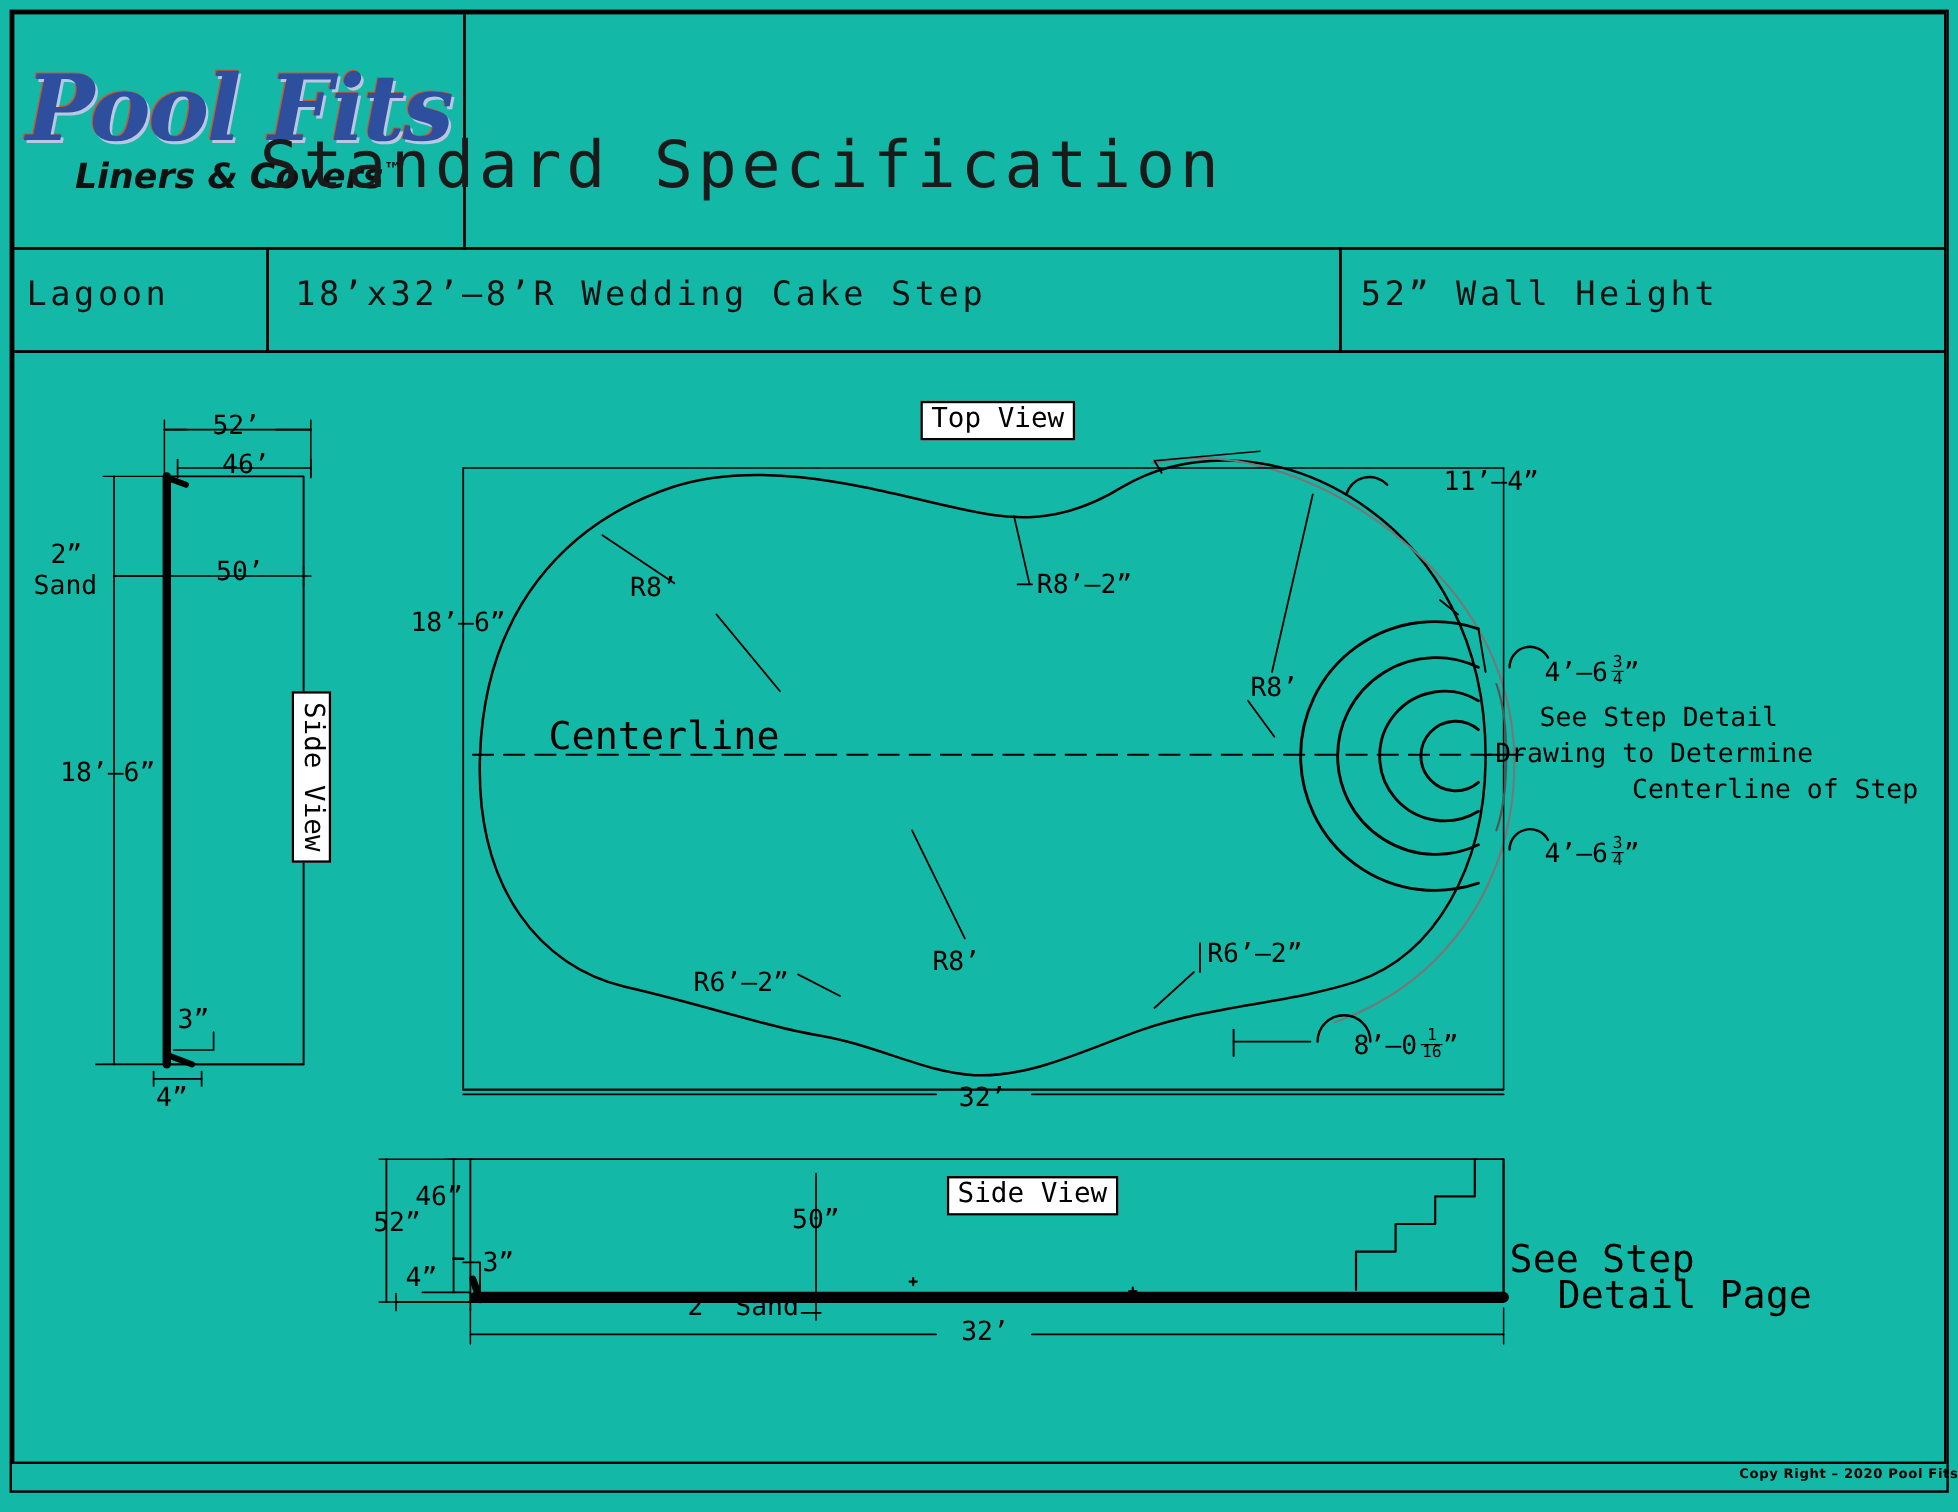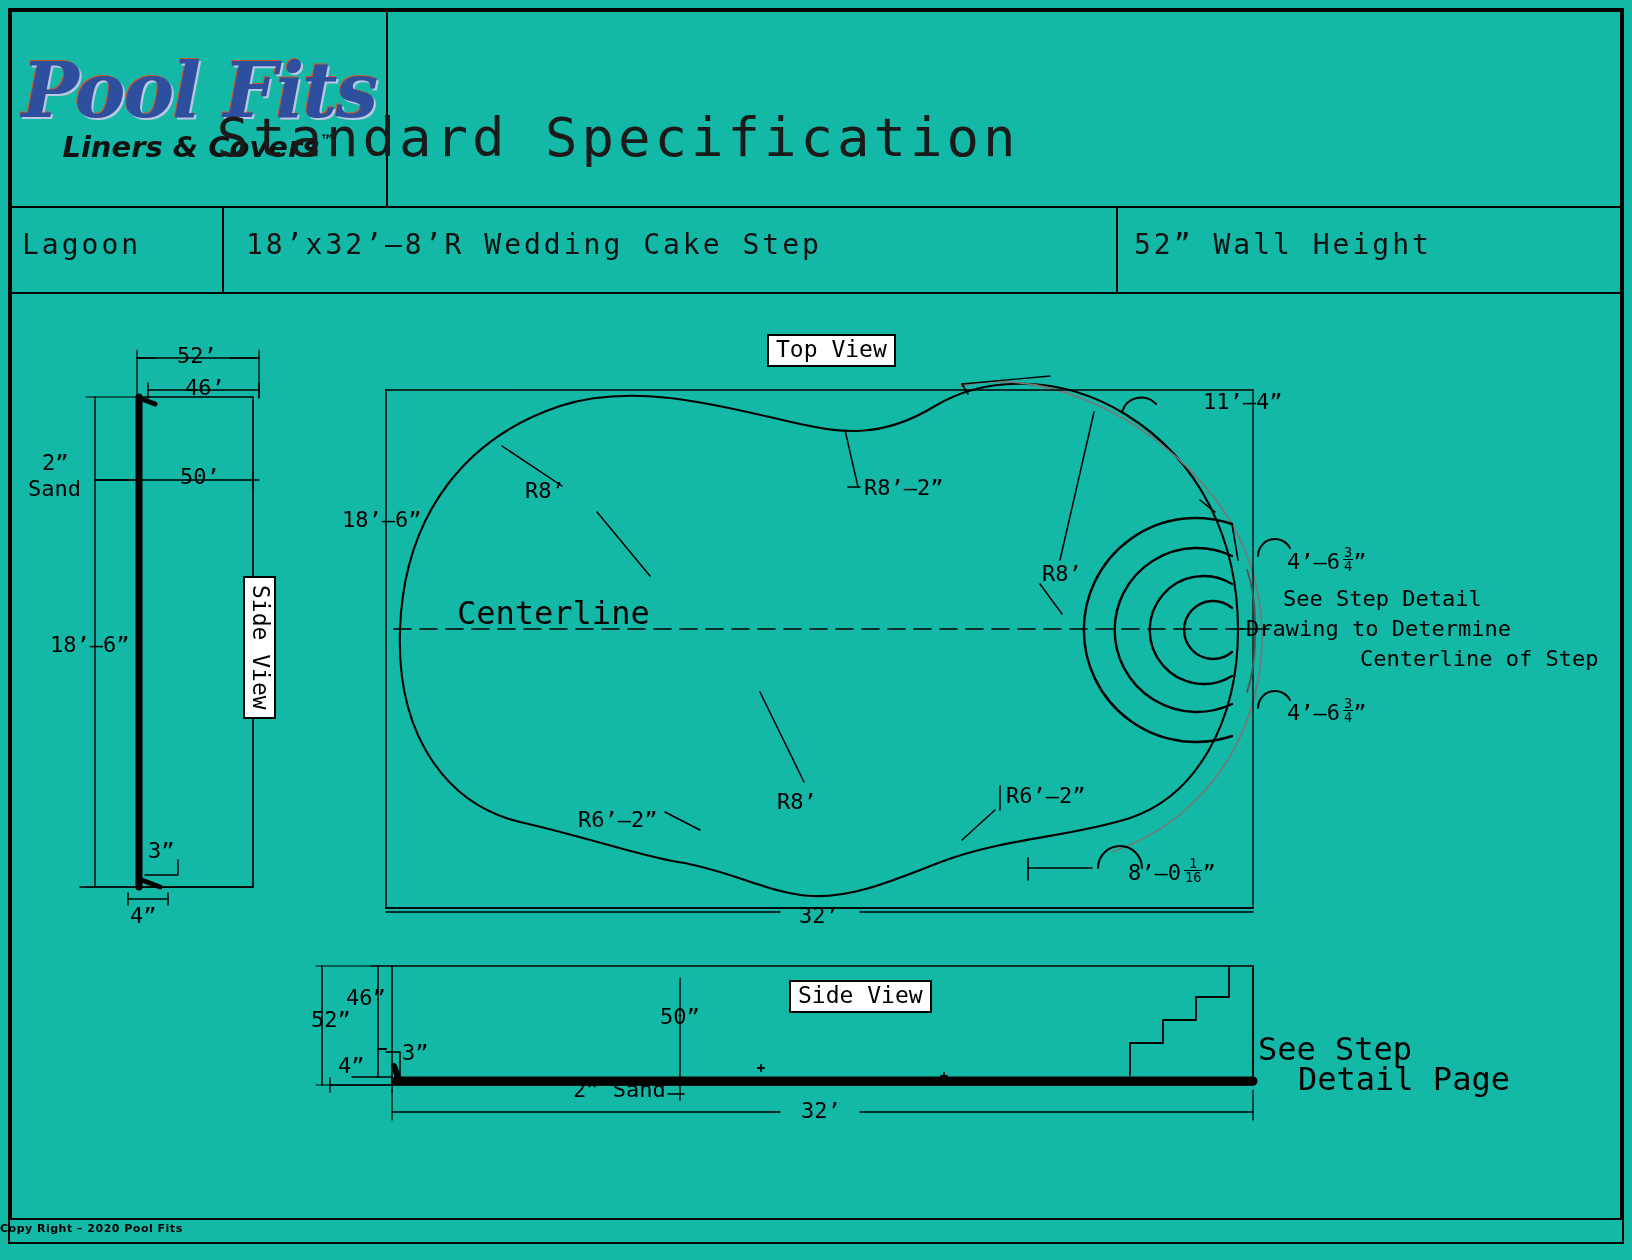--- a/index.html
+++ b/index.html
@@ -158,21 +158,21 @@
     font-size: 0.62em;
     line-height: 0.92;
     margin-left: 3px;
   }
   .frac .num { display: block; border-bottom: 1.5px solid #000; padding: 0 1px; }
   .frac .den { display: block; padding: 0 1px; }
 
   #footer {
     position: absolute;
     left: 0; top: 1222px; width: 1632px;
-    text-align: left;
+    text-align: right;
     font-family: "DejaVu Sans", sans-serif;
     font-size: 11px;
     font-weight: bold;
     color: #000;
     letter-spacing: 0.5px;
   }
   .step-note {
     position: absolute;
     line-height: 1.22;
   }

